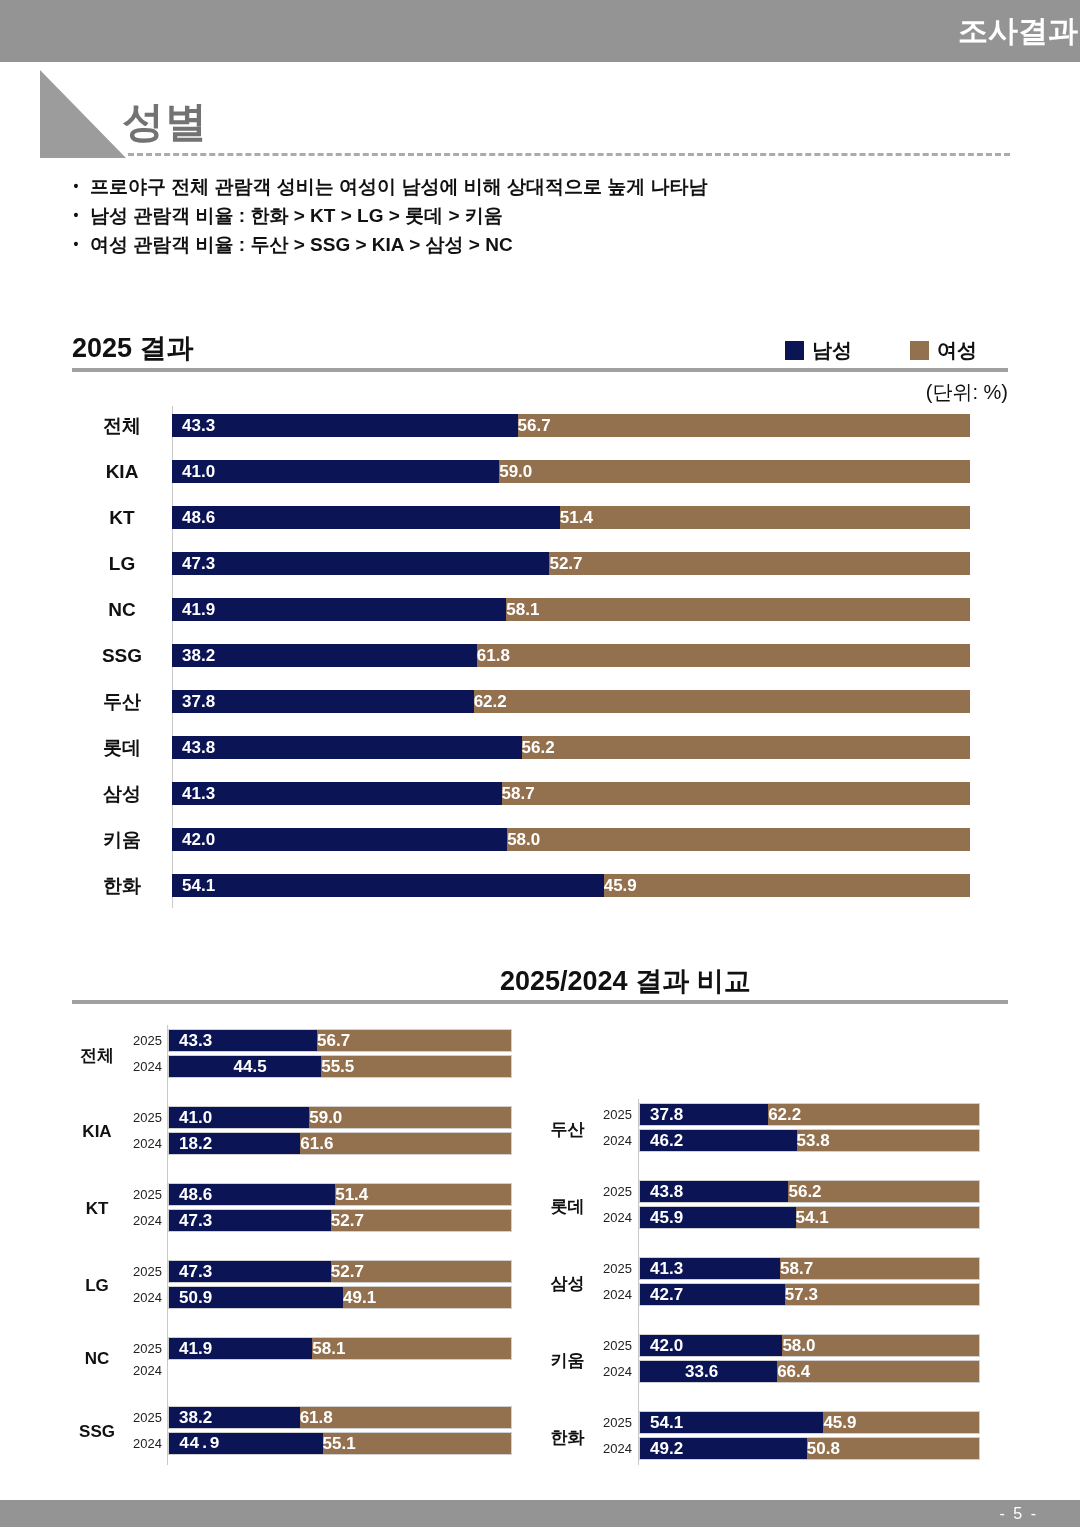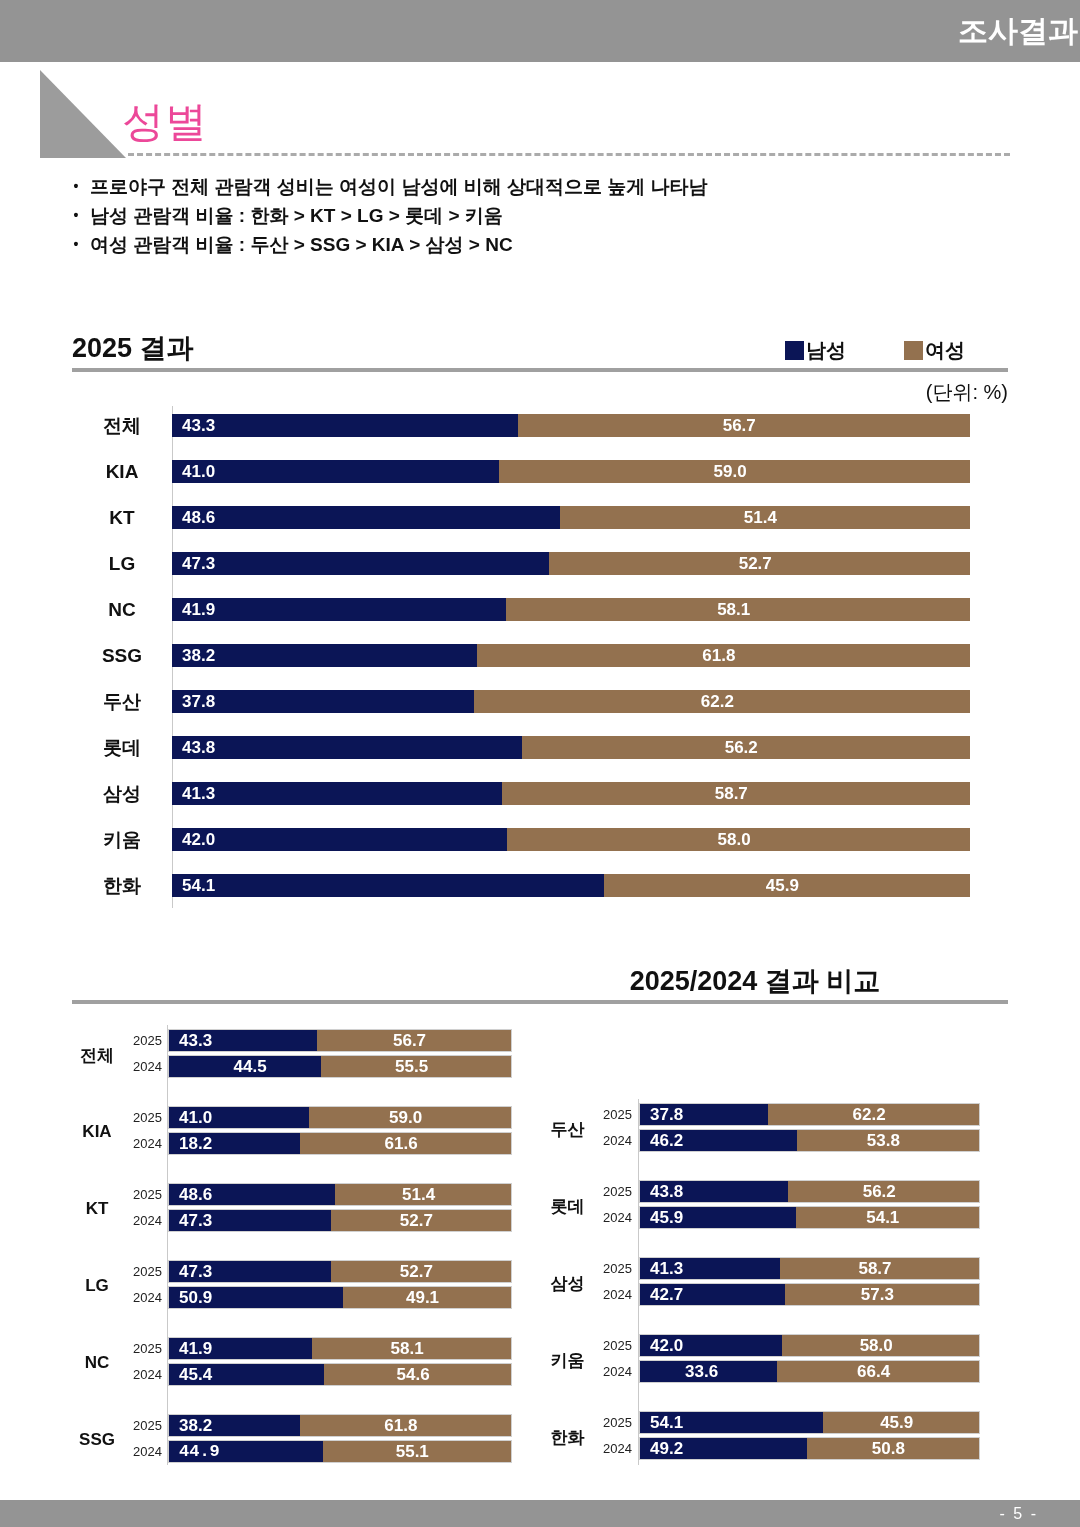--- a/index.html
+++ b/index.html
@@ -8,55 +8,55 @@
 
   
   .top-banner { position:absolute; top:0; left:0; width:1080px; height:62px;
     background:var(--band,#949494); color:#ffffff; font-size:30px; font-weight:700;
     line-height:62px; text-align:right; padding-right:0; }
   .top-banner span { margin-right:2px; }
 
   
   .tri { position:absolute; left:40px; top:70px; width:0; height:0;
     border-bottom:88px solid #9c9c9c; border-right:86px solid transparent; }
-  .sec-title { position:absolute; left:122px; top:94px; font-size:42px; font-weight:400; color:#ec4899; letter-spacing:1px; }
+  .sec-title { position:absolute; left:122px; top:94px; font-size:42px; font-weight:700; color:#737373; letter-spacing:1px; }
   .dash-line { position:absolute; left:128px; top:153px; width:882px; border-top:3px dashed #ababab; }
 
   
   .bullets { position:absolute; left:62px; top:172px; width:900px; }
   .bullet-row { display:flex; font-size:19px; font-weight:700; color:#111; line-height:29px; }
   .bullet-dot { width:28px; text-align:center; font-size:14px; }
 
   
   .chart1-title { position:absolute; left:72px; top:330px; font-size:27px; font-weight:700; color:#111; }
   .legend { position:absolute; left:785px; top:337px; display:flex; gap:58px; }
-  .legend-item { display:flex; align-items:center; gap:2px; font-size:20px; font-weight:700; color:#111; }
+  .legend-item { display:flex; align-items:center; gap:8px; font-size:20px; font-weight:700; color:#111; }
   .swatch { width:19px; height:19px; display:inline-block; }
   .swatch.male { background:var(--male,#0b1556); }
   .swatch.female { background:var(--female,#93714f); }
   .rule { position:absolute; left:72px; height:4px; width:936px; background:#a0a0a0; }
   .rule1 { top:368px; }
   .unit-note { position:absolute; left:800px; top:379px; width:208px; text-align:right; font-size:20px; color:#111; }
 
   
   .main-chart { position:absolute; left:72px; top:406px; width:898px; }
   .main-axis { position:absolute; left:172px; top:406px; width:1px; height:502px; background:#c9c9c9; }
   .m-row { display:flex; align-items:center; height:23px; margin-bottom:23px; }
   .m-row:first-child { margin-top:8px; }
   .m-label { width:100px; text-align:center; font-size:19px; font-weight:700; color:#111; }
   .m-bar { width:798px; height:23px; display:flex; }
   .seg { height:100%; display:flex; align-items:center; overflow:hidden; }
   .seg.male { background:var(--male,#0b1556); }
-  .seg.female { background:var(--female,#93714f); justify-content:center; }
+  .seg.female { background:var(--female,#93714f); justify-content:flex-start; }
   .seg .val { color:#fff; font-size:17px; font-weight:600; }
   .seg.male .val { padding-left:10px; }
   .seg.female .val { padding-right:9px; }
 
   
-  .chart2-title { position:absolute; left:500px; top:963px; width:510px; text-align:center; font-size:27px; font-weight:700; color:#111; }
+  .chart2-title { position:absolute; left:500px; top:963px; width:510px; text-align:left; font-size:27px; font-weight:700; color:#111; }
   .rule2 { top:1000px; }
 
   
   .comp-col { position:absolute; }
   .comp-col.left { left:72px; top:1029px; }
   .comp-col.right { left:545px; top:1103px; }
   .comp-axis { position:absolute; width:1px; background:#c9c9c9; }
   .comp-axis.left { left:167px; top:1025px; height:440px; }
   .comp-axis.right { left:638px; top:1099px; height:366px; }
   .c-group { display:flex; margin-bottom:25px; }
@@ -387,28 +387,20 @@
         <span class="val">41.9</span>
       </div>
       <div class="seg female" style="width: 58.1%;">
         <span class="val">58.1</span>
       </div>
     </div>
   </div>
 
   <div class="c-row">
     <div class="c-year">2024</div>
-    <div class="c-bar">
-      <div class="seg male" style="width: 45.4%;">
-        <span class="val">45.4</span>
-      </div>
-      <div class="seg female" style="width: 54.6%;">
-        <span class="val">54.6</span>
-      </div>
-    </div>
   </div>
 </div>
   </div>
 
   <div class="c-group">
     <div class="c-team">SSG</div>
     <div class="c-rows">
   <div class="c-row">
     <div class="c-year">2025</div>
     <div class="c-bar">

